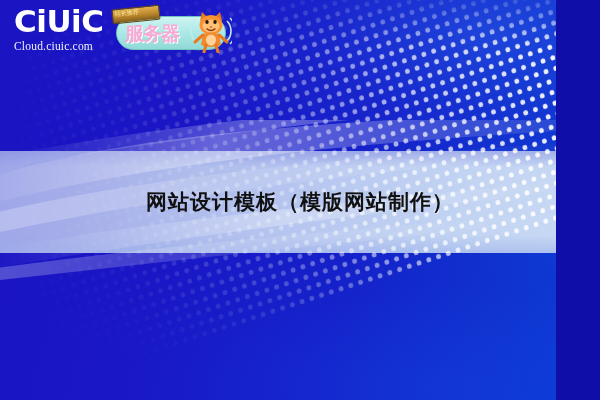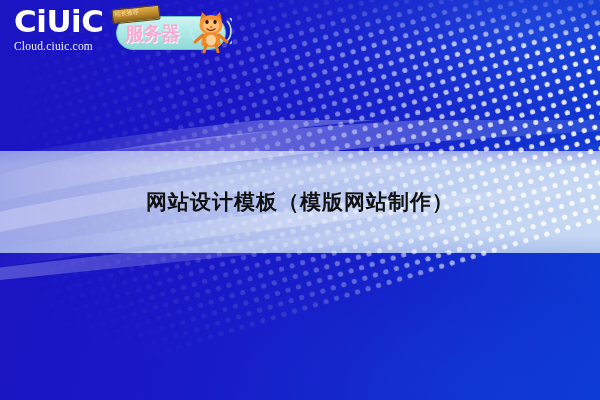--- a/index.html
+++ b/index.html
@@ -6,21 +6,21 @@
     margin: 0;
     padding: 0;
     background: #0f0fa8;
   }
   body {
     font-family: "Liberation Sans", sans-serif;
   }
 
   #banner {
     position: relative;
-    width: 600px;
+    width: 556px;
     height: 400px;
     overflow: hidden;
     background: #1a16c4;
   }
 
   
   .bg-base {
     position: absolute;
     inset: 0;
     background:

